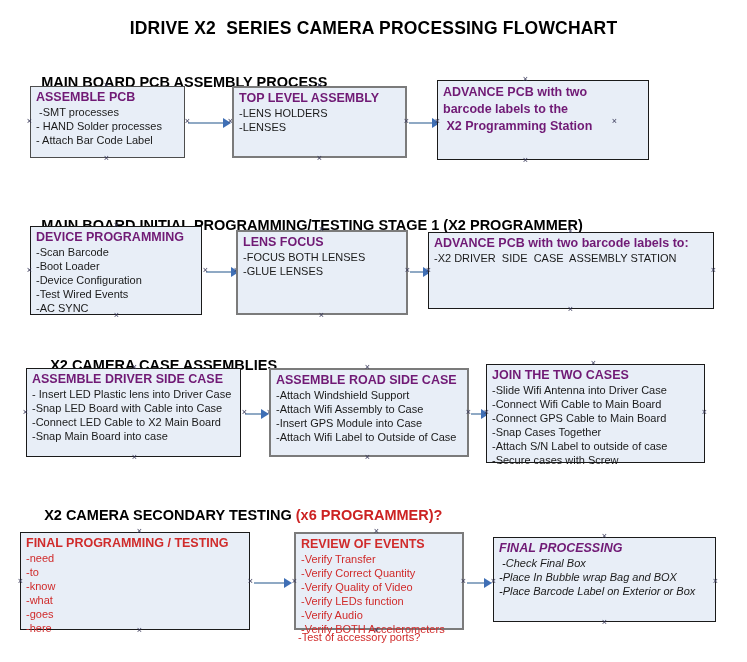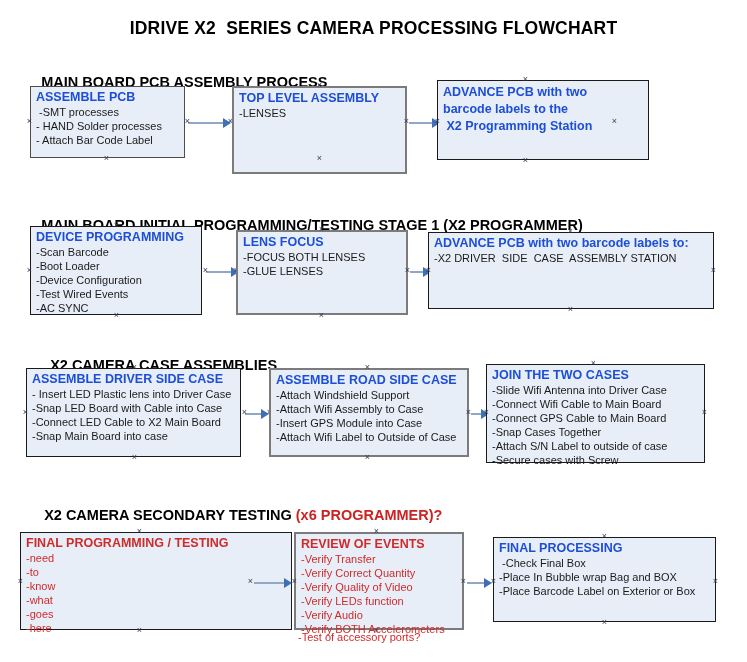--- a/index.html
+++ b/index.html
@@ -47,21 +47,21 @@
   }
   .node.thick {
     border: 2px solid #7b7b7b;
   }
   .node.thin-dark {
     border: 1px solid #1a1a1a;
   }
   .node-title {
     font-size: 12.5px;
     font-weight: bold;
-    color: #1d4ed8;
+    color: #701a75;
     line-height: 15px;
     white-space: pre-wrap;
     margin-bottom: 0px;
   }
   .node-title.multi {
     line-height: 17px;
   }
   .node-lines {
     font-size: 11px;
     color: #1a1a1a;
@@ -128,23 +128,24 @@
   </div>
   <span class="handle" style="left:103px; top:82px;"></span>
   <span class="handle" style="left:26px; top:118px;"></span>
   <span class="handle" style="left:103px; top:155px;"></span>
 
   <div class="conn" style="left:188px; top:122px; width:38px;"></div>
   <div class="arrowhead" style="left:223px; top:118px;"></div>
   <span class="handle" style="left:184px; top:118px;"></span>
   <span class="handle" style="left:227px; top:118px;"></span>
 
-  <div class="node thick" style="left:232px; top:86px; width:175px; height:88px;">
+  <div class="node thick" style="left:232px; top:86px; width:175px; height:72px;">
     <div class="node-title">TOP LEVEL ASSEMBLY</div>
     <div class="node-lines">
+      <div>-LENS HOLDERS</div>
       <div>-LENSES</div>
     </div>
   </div>
   <span class="handle" style="left:316px; top:82px;"></span>
   <span class="handle" style="left:316px; top:155px;"></span>
   <span class="handle" style="left:403px; top:118px;"></span>
 
   <div class="conn" style="left:409px; top:122px; width:28px;"></div>
   <div class="arrowhead" style="left:432px; top:118px;"></div>
 
@@ -256,21 +257,21 @@
     </div>
   </div>
   <span class="handle" style="left:590px; top:360px;"></span>
   <span class="handle" style="left:483px; top:409px;"></span>
   <span class="handle" style="left:701px; top:409px;"></span>
 
   <div class="section-header" style="left:28px; top:491px;">
     <span>X2 CAMERA SECONDARY TESTING </span><span class="accent">(x6 PROGRAMMER)?</span>
   </div>
 
-  <div class="node thin-dark red" style="left:20px; top:532px; width:272px; height:98px;">
+  <div class="node thin-dark red" style="left:20px; top:532px; width:230px; height:98px;">
     <div class="node-title">FINAL PROGRAMMING / TESTING</div>
     <div class="node-lines">
       <div>-need</div>
       <div>-to</div>
       <div>-know</div>
       <div>-what</div>
       <div>-goes</div>
       <div>-here</div>
     </div>
   </div>
@@ -295,21 +296,21 @@
   </div>
   <div class="overflow-line" style="left:298px; top:631px;">-Test of accessory ports?</div>
   <span class="handle" style="left:373px; top:528px;"></span>
   <span class="handle" style="left:291px; top:578px;"></span>
   <span class="handle" style="left:373px; top:627px;"></span>
   <span class="handle" style="left:460px; top:578px;"></span>
 
   <div class="conn" style="left:467px; top:582px; width:22px;"></div>
   <div class="arrowhead" style="left:484px; top:578px;"></div>
 
-  <div class="node thin-dark" style="left:493px; top:537px; width:223px; height:85px;">
+  <div class="node thin-dark" style="left:493px; top:537px; width:223px; height:85px;font-style:italic;">
     <div class="node-title">FINAL PROCESSING</div>
     <div class="node-lines">
       <div> -Check Final Box</div>
       <div>-Place In Bubble wrap Bag and BOX</div>
       <div>-Place Barcode Label on Exterior or Box</div>
     </div>
   </div>
   <span class="handle" style="left:601px; top:533px;"></span>
   <span class="handle" style="left:490px; top:578px;"></span>
   <span class="handle" style="left:712px; top:578px;"></span>

